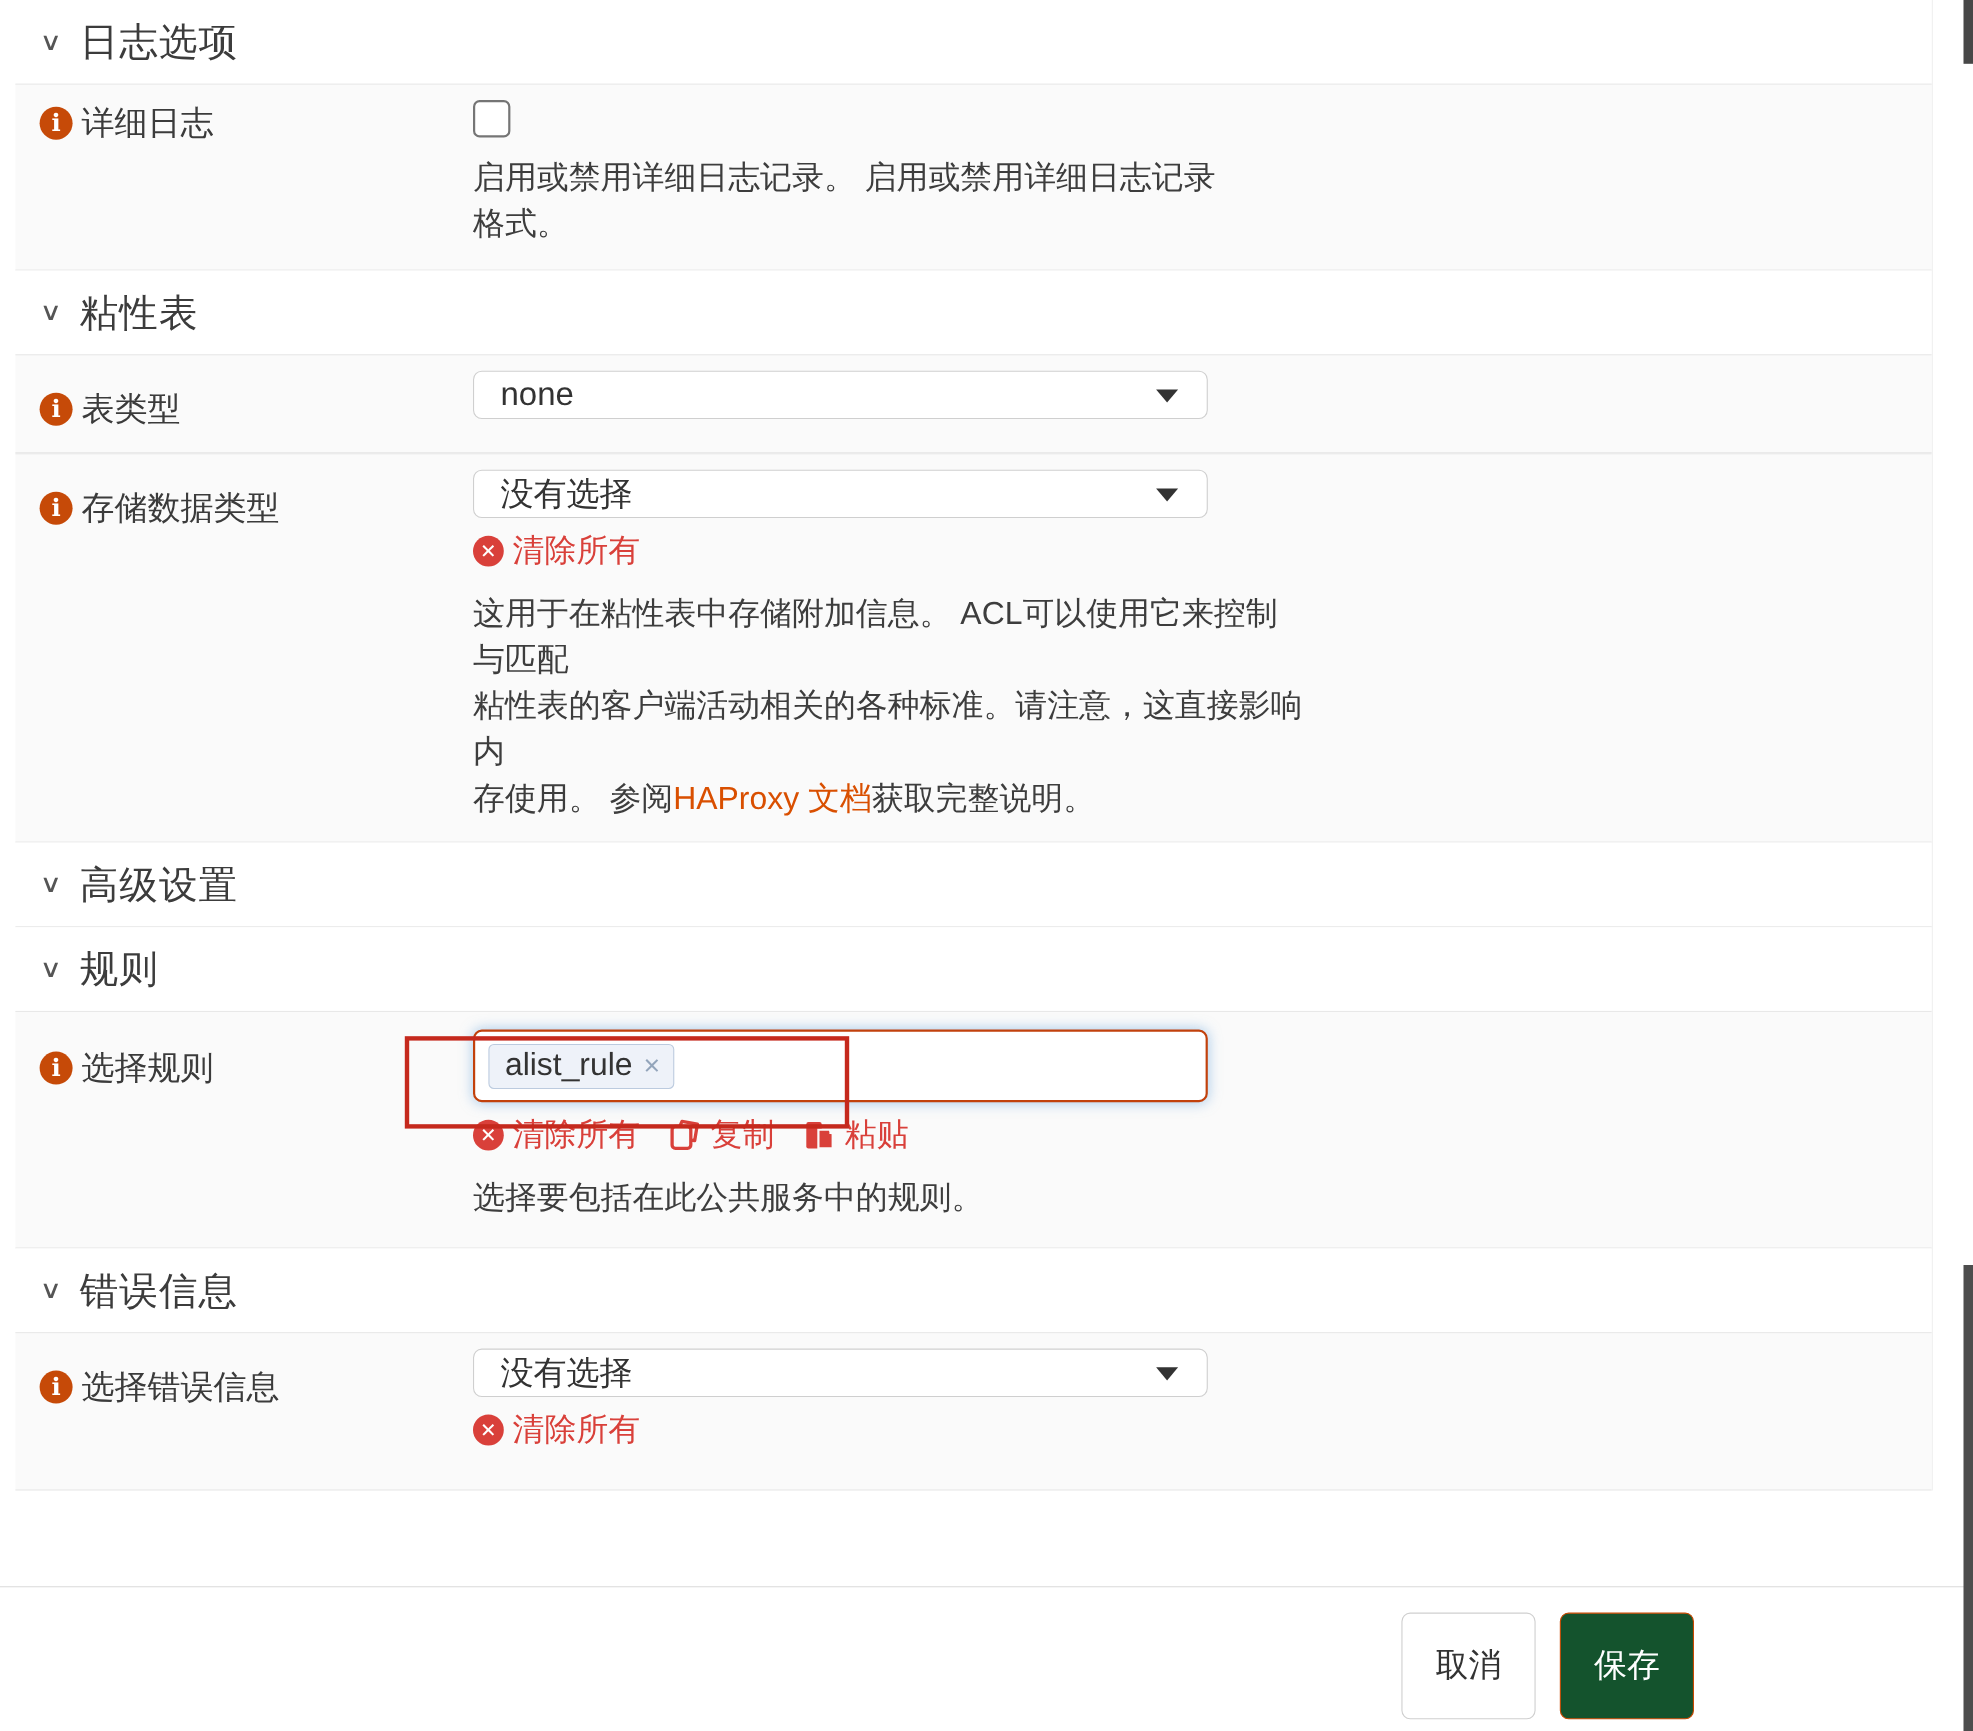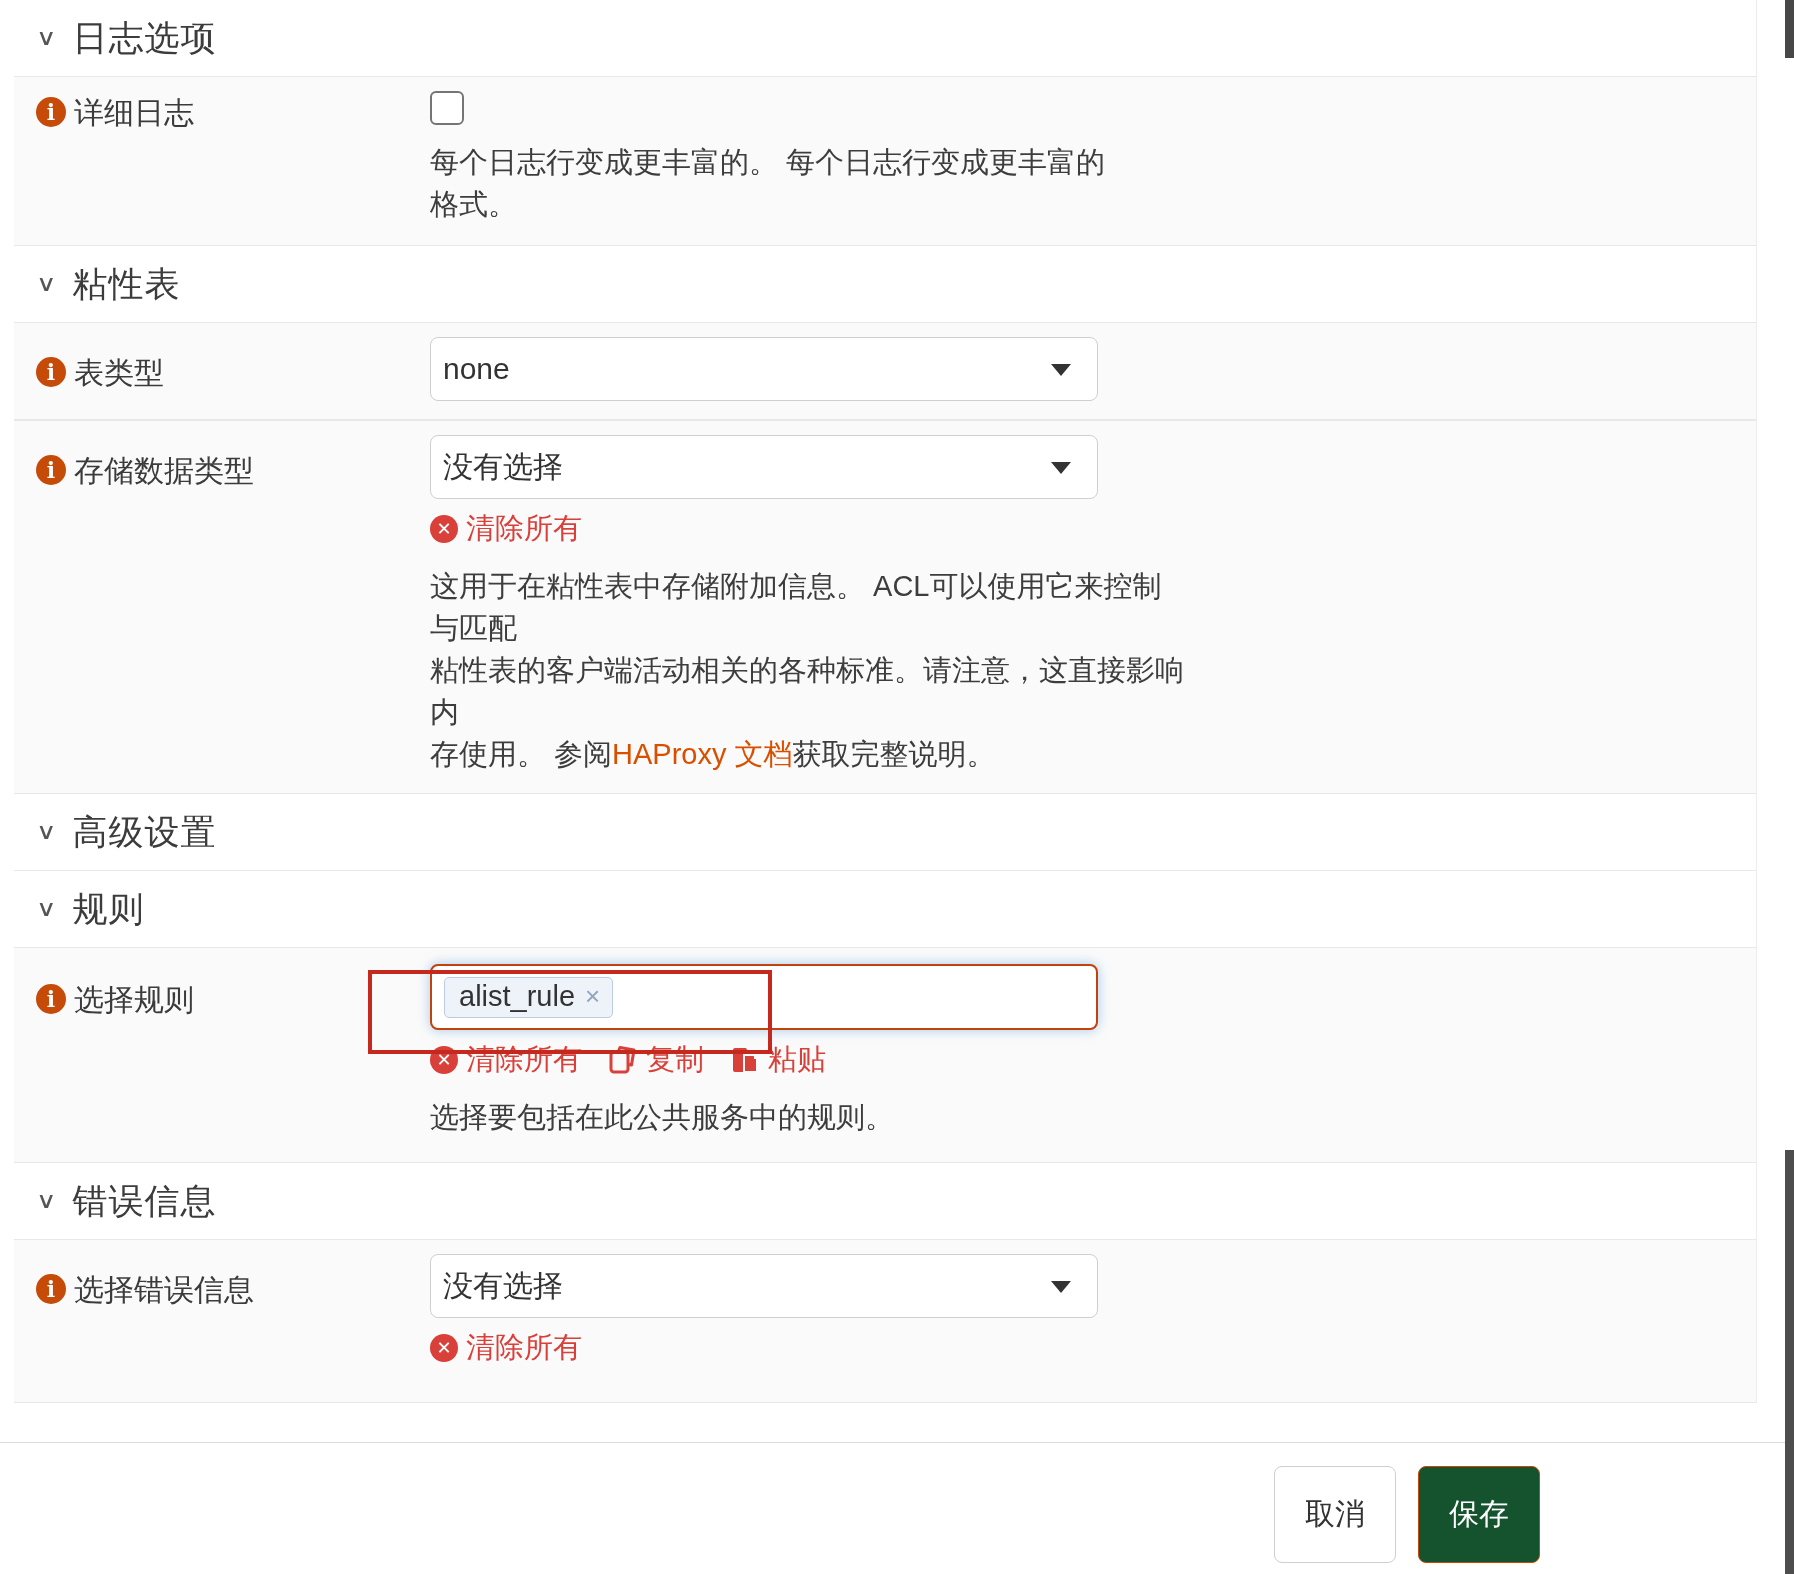--- a/index.html
+++ b/index.html
@@ -27,22 +27,22 @@
   .control-col { flex:1; position:relative; }
 
   .row-verbose { padding-top:12px; padding-bottom:20px; }
   .row-verbose .label-col { padding-top:4px; }
   .checkbox { width:34px; height:34px; background:#fff; border:2px solid #757575; border-radius:6px; margin-top:2px; cursor:pointer; }
 
   .help { margin-top:16px; width:756px; font-size:29px; line-height:42px; color:#3d3d3d; white-space:pre-line; }
   .help a, .doc-link { color:#d94f00; text-decoration:none; cursor:pointer; }
 
   .row-select { padding-top:14px; padding-bottom:18px; }
-  .dropdown { position:relative; width:668px; height:64px; background:#fff; border:1px solid #cfcfcf; border-radius:8px;
-    display:flex; align-items:center; padding-left:12px; cursor:pointer; }
+  .dropdown { position:relative; width:668px; height:44px; background:#fff; border:1px solid #cfcfcf; border-radius:8px;
+    display:flex; align-items:center; padding-left:24px; cursor:pointer; }
   .dropdown-value { font-size:30px; color:#333; }
   .caret { position:absolute; right:26px; top:50%; margin-top:-5px; width:0; height:0;
     border-left:10px solid transparent; border-right:10px solid transparent; border-top:12px solid #333; }
 
   .action-links { display:flex; align-items:center; gap:26px; margin-top:10px; }
   .action-link { display:flex; align-items:center; gap:8px; color:#d9403a; font-size:29px; cursor:pointer; }
   .times-circle { width:28px; height:28px; border-radius:50%; background:#d9403a; color:#fff; font-size:18px; font-weight:bold;
     display:flex; align-items:center; justify-content:center; line-height:1; }
   .icon-svg { display:block; }
 
@@ -79,21 +79,21 @@
     <span class="section-title">日志选项</span>
   </div>
 
   <div class="row row-verbose">
     <div class="label-col">
       <span class="info-icon">i</span>
       <span class="field-label">详细日志</span>
     </div>
     <div class="control-col">
       <div class="checkbox"></div>
-      <div class="help">每个日志行变成更丰富的。 每个日志行变成更丰富的
+      <div class="help">启用或禁用详细日志记录。 启用或禁用详细日志记录
 格式。</div>
     </div>
   </div>
 
   <div class="section-hdr">
     <span class="chev">∨</span>
     <span class="section-title">粘性表</span>
   </div>
 
   <div class="row row-select">

